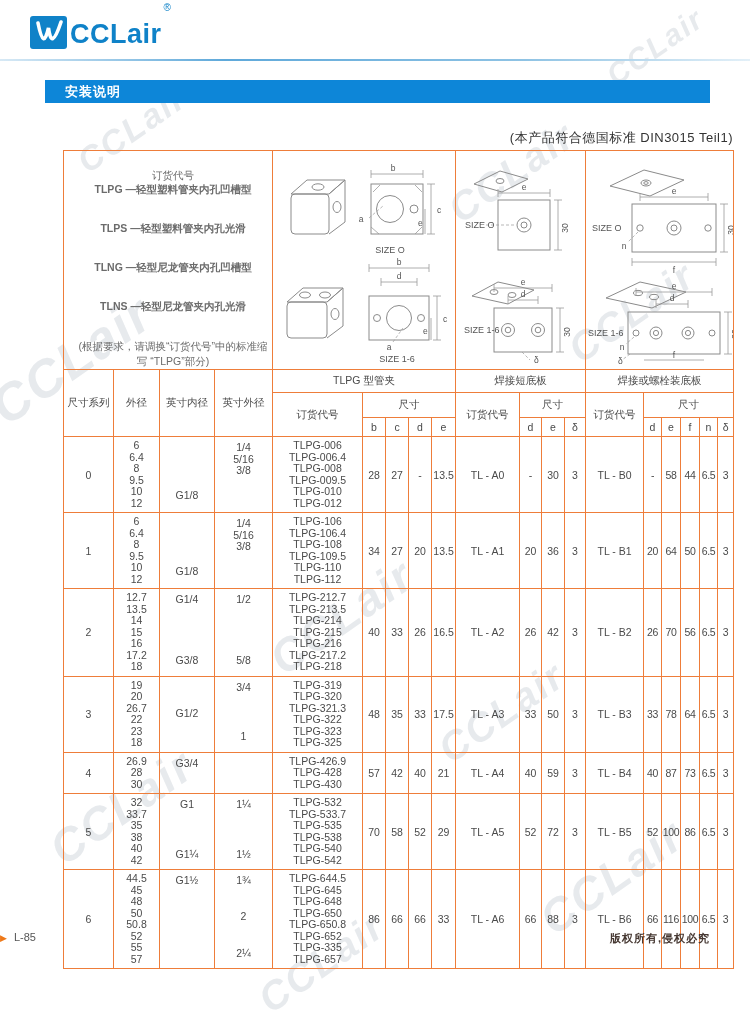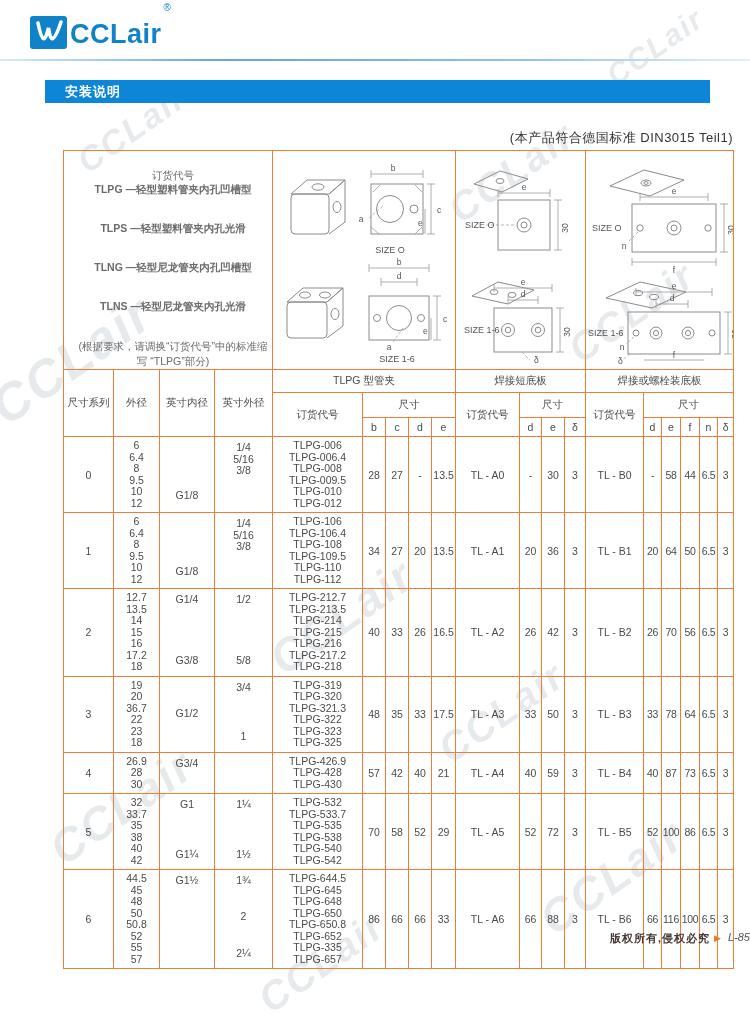--- a/index.html
+++ b/index.html
@@ -50,21 +50,21 @@
   td.code-cell{font-size:10.5px;}
   
   .diag{display:block;margin:0 auto;}
   .diag text{font-size:8.5px;fill:#555;font-family:"Liberation Sans",sans-serif;}
   .diag .cap{font-size:9px;}
   .diag path,.diag rect,.diag circle,.diag ellipse,.diag line{stroke:#8b8b8b;fill:none;stroke-width:1;}
   .diag .dim{stroke:#9a9a9a;stroke-width:.8;}
   .diag .dash{stroke-dasharray:3 2;stroke-width:.7;}
   
   .footer{position:absolute;left:0;right:0;bottom:18px;height:20px;}
-  .pageno{position:absolute;left:0;right:0;text-align:right;font-size:11px;color:#555;font-style:italic;}
+  .pageno{position:absolute;left:0;right:0;text-align:left;font-size:11px;color:#555;}
   .pageno .tri{color:#ee7818;font-size:9px;margin-right:7px;}
   .copyright{position:absolute;right:40px;top:0;font-size:11px;font-weight:bold;color:#463832;letter-spacing:1px;}
 </style>
 </head>
 <body>
 
 <div class="page">
   <div class="wm-layer">
       <span class="wm" style="left: -20px; top: 330px; font-size: 52px;">CCLair</span>
       <span class="wm" style="left: 440px; top: 150px; font-size: 40px;">CCLair</span>
@@ -436,21 +436,21 @@
             <td class="num-s">56</td>
             <td class="num-s">6.5</td>
             <td class="num-s">3</td>
           </tr>
           <tr style="height: 76px;">
             <td>3</td>
             <td>
               <div class="stack">
                 <div>19</div>
                 <div>20</div>
-                <div>36.7</div>
+                <div>26.7</div>
                 <div>22</div>
                 <div>23</div>
                 <div>18</div>
               </div>
             </td>
             <td class="rel">
               <div class="fill center">
                 <div>G1/2</div>
               </div>
             </td>

